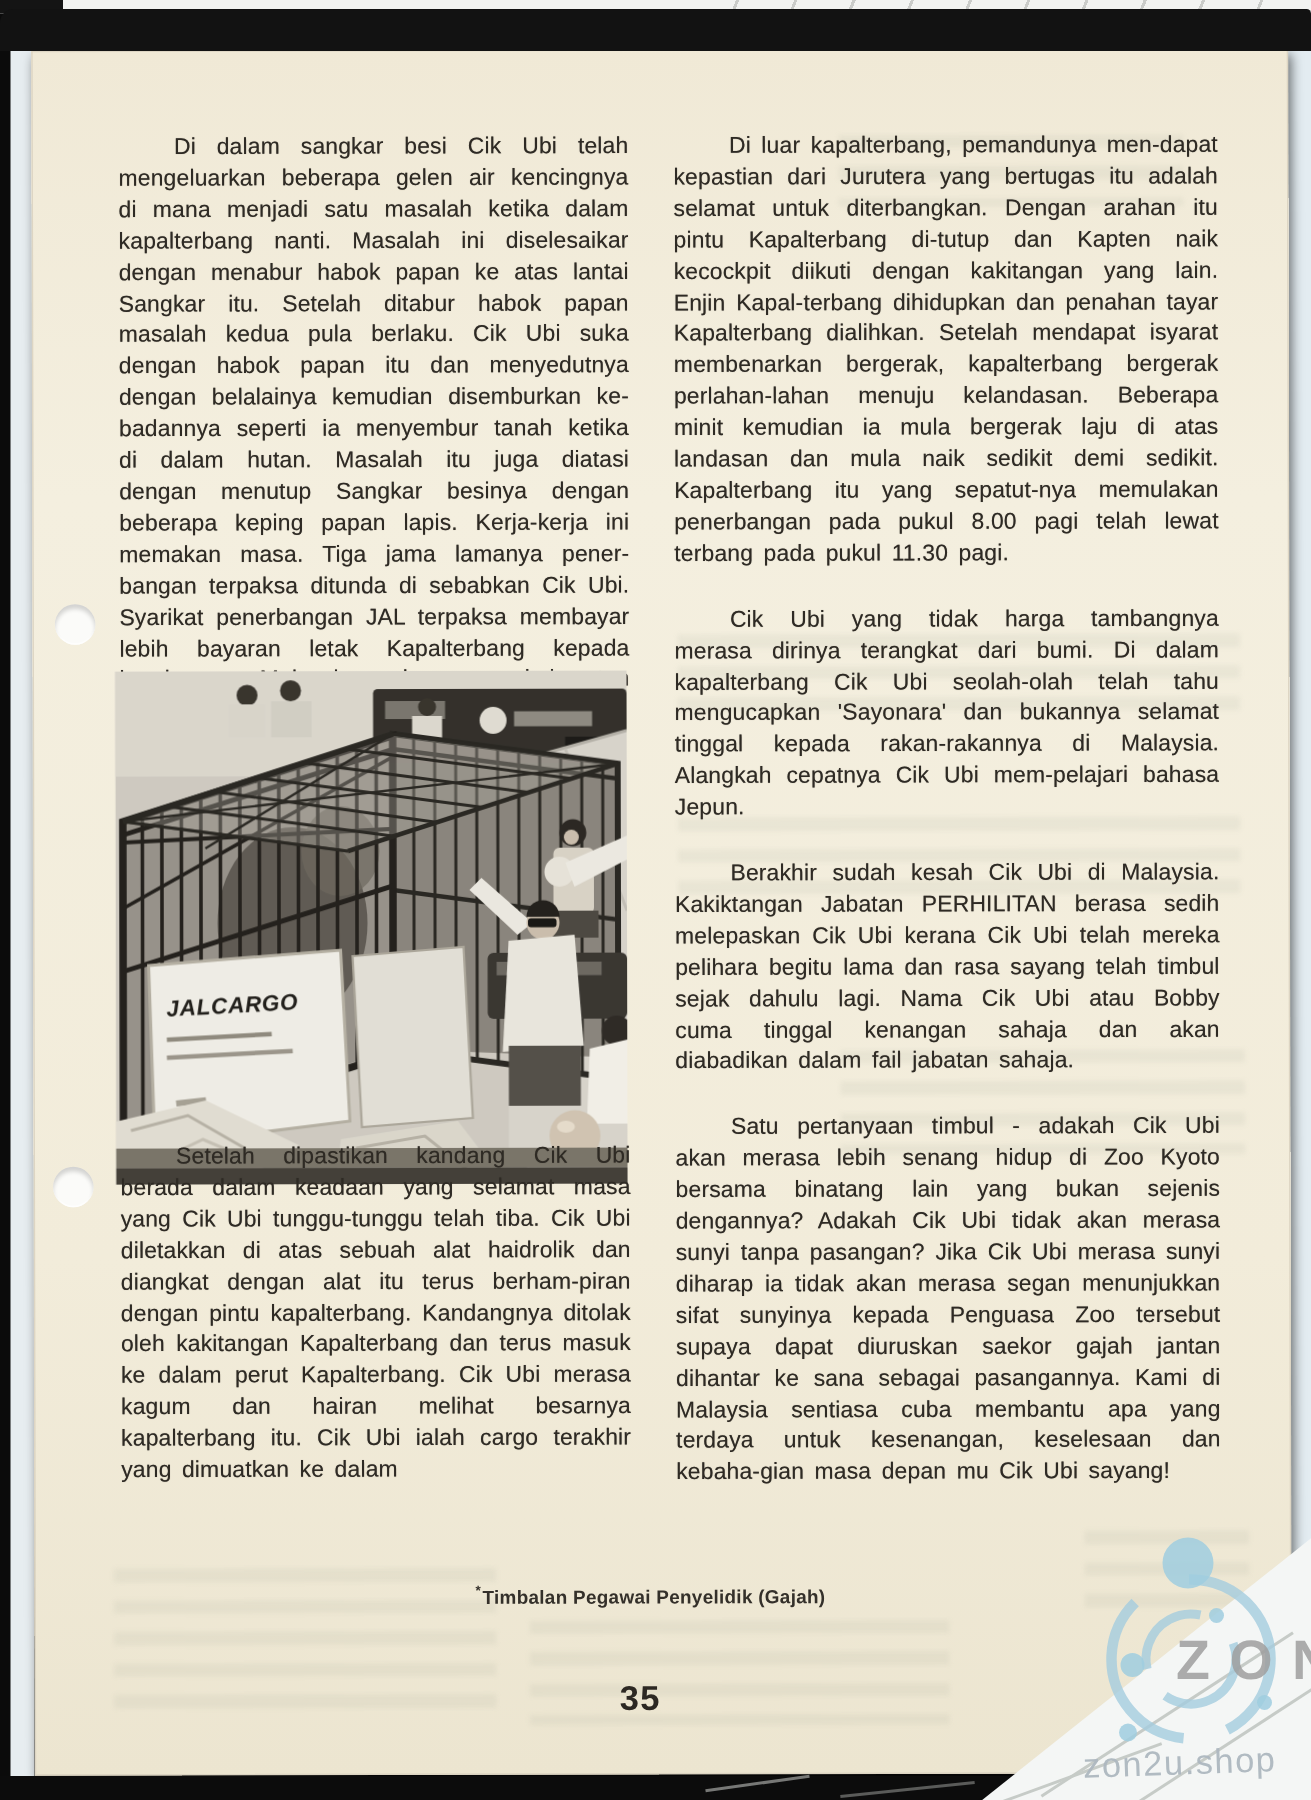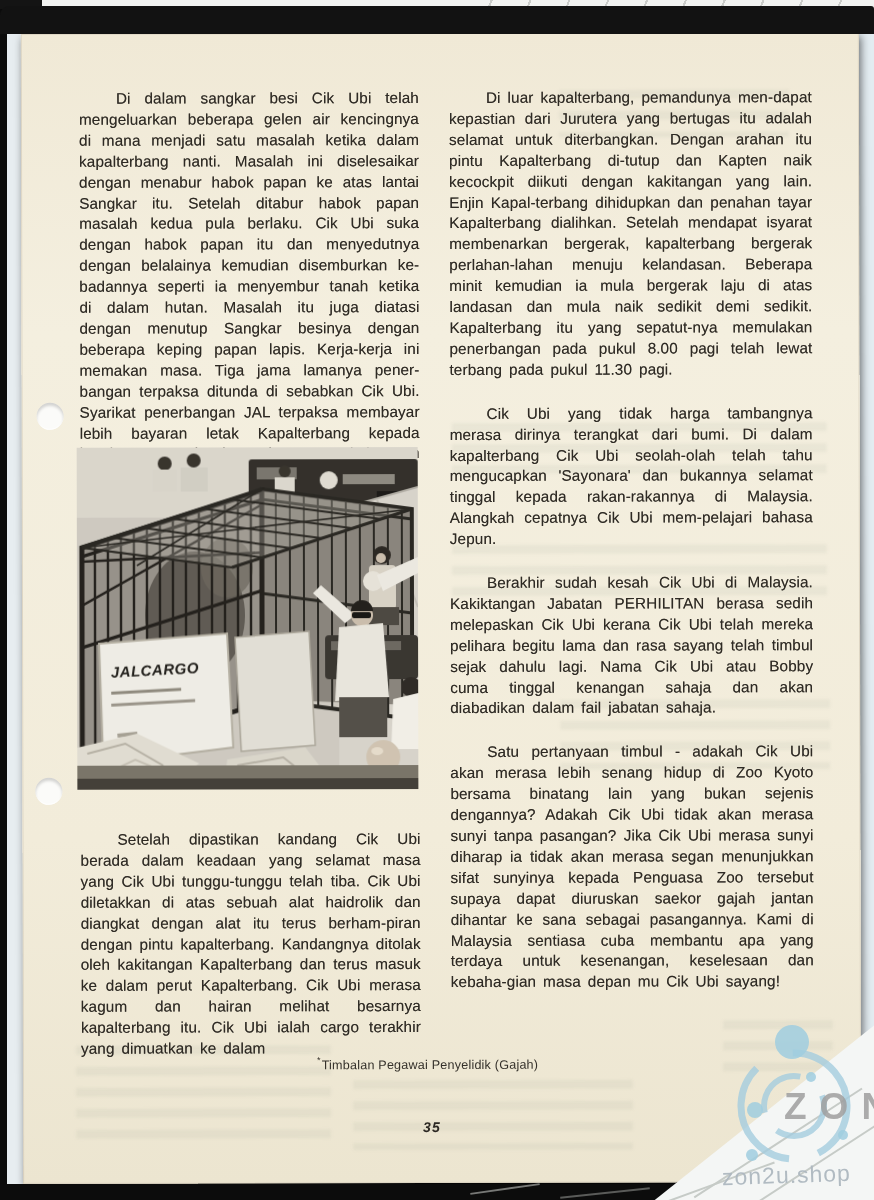--- a/index.html
+++ b/index.html
@@ -26,39 +26,39 @@
   
   .page{
     position:absolute;left:22px;top:33px;width:838px;height:1150px;
     background:linear-gradient(180deg,#f0e9d6 0,#f4efdf 26%,#f2ecda 70%,#ece5d0 100%);
     transform:rotate(-0.12deg);
     box-shadow:inset 0 0 0 1px #ddd5c3, 2px 4px 8px rgba(0,0,0,.55);
     z-index:2;
   }
   .col{position:absolute;z-index:3;}
   .col-left{left:58px;top:55px;width:340px;}
-  .col-left-bottom{left:58px;top:796px;width:340px;}
+  .col-left-bottom{left:58px;top:728px;width:340px;}
   .col-right{left:428px;top:55px;width:363px;}
   p.para{
     margin:0;font-size:15.3px;line-height:20.9px;text-align:justify;
     color:var(--ink,#2e2a24);word-spacing:2.6px;letter-spacing:.1px;
     text-indent:37px;text-shadow:0 0 .5px rgba(46,42,36,.55);
   }
   .col p.para + p.para{margin-top:23px;}
   p.no-indent{text-indent:0;}
   
   .photo-block{position:absolute;left:55px;top:414px;width:341px;height:342px;z-index:3;
     filter:blur(.3px) contrast(1.02);}
   .photo-block svg{display:block;}
   
-  .footnote{position:absolute;left:294px;top:1022px;z-index:3;font-size:12.6px;font-weight:400;
+  .footnote{position:absolute;left:294px;top:1022px;z-index:3;font-size:12.6px;font-weight:700;
     color:#34302a;letter-spacing:.2px;}
   .footnote .mark{font-size:9px;vertical-align:6px;margin-right:1px;}
-  .folio{position:absolute;left:400px;top:1086px;z-index:3;font-size:14px;font-weight:700;
-    color:#2c2823;letter-spacing:1px;font-style:italic;}
+  .folio{position:absolute;left:390px;top:1086px;z-index:3;font-size:23px;font-weight:700;
+    color:#2c2823;letter-spacing:1px;}
   
   .hole{position:absolute;width:27px;height:27px;border-radius:50%;background:#fbfbf9;z-index:3;
     box-shadow:inset 0 3px 3px rgba(0,0,0,.16), inset 0 -1px 1px rgba(255,255,255,.9);}
   .hole-1{left:15px;top:369px;}
   .hole-2{left:13px;top:744px;}
   
   .ghost{position:absolute;z-index:2;opacity:.55;filter:blur(1.6px);
     background:repeating-linear-gradient(180deg,rgba(130,142,126,.16) 0 9px,transparent 9px 21px);}
   
   .corner-sheet{position:absolute;left:648px;top:1022px;width:226px;height:178px;background:#f4f6f5;

